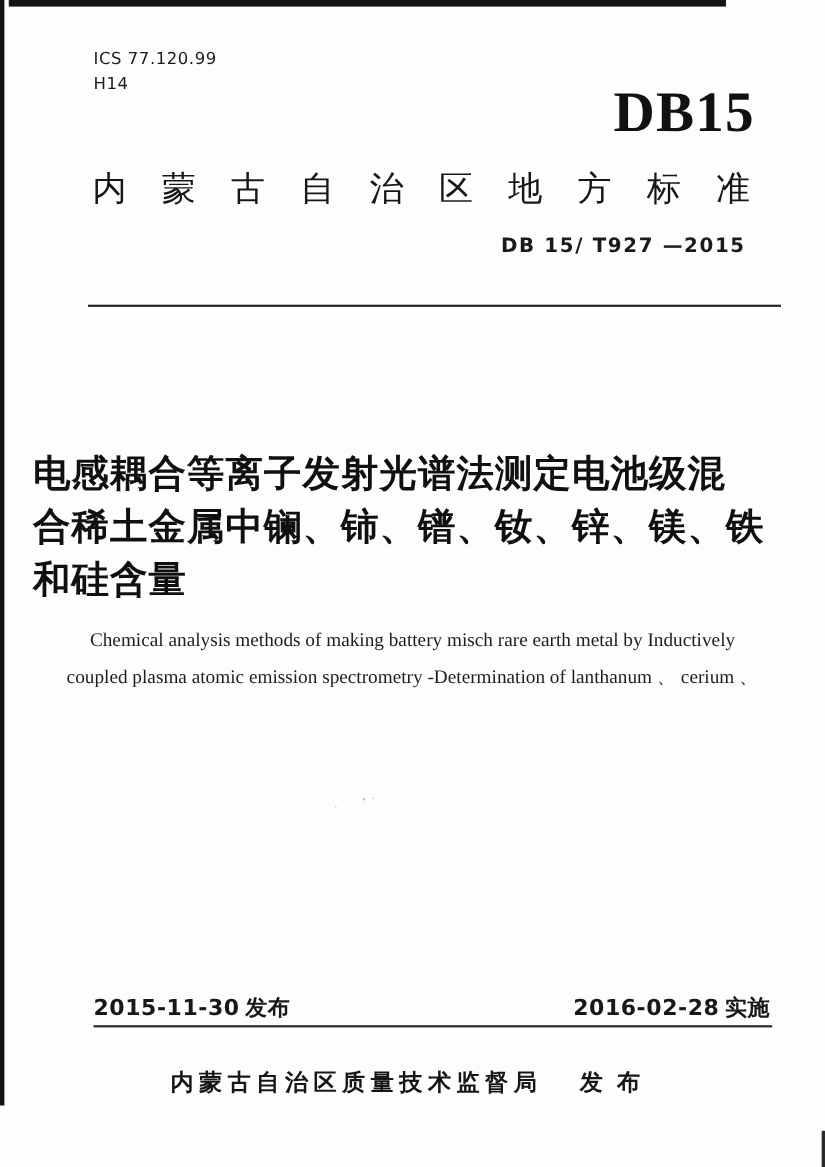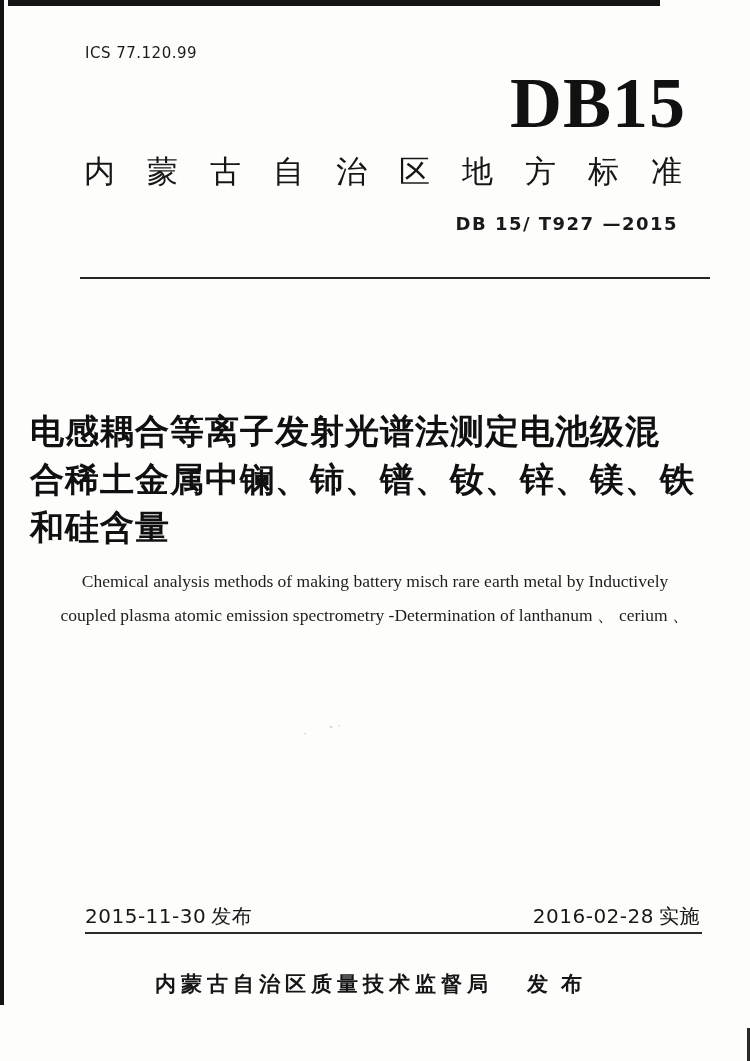--- a/index.html
+++ b/index.html
@@ -23,21 +23,21 @@
   }
 
   
   .ics-block {
     position:absolute; left:85px; top:42px;
     font-size:15px; line-height:23px; letter-spacing:.5px;
   }
   .logo {
     position:absolute; right:64px; top:66px;
     font-family:"Liberation Serif","DejaVu Serif",serif;
-    font-weight:bold; font-size:72px; line-height:74px; letter-spacing:1px;
+    font-weight:bold; font-size:52px; line-height:74px; letter-spacing:1px;
     color:#111;
   }
   .standard-name {
     position:absolute; left:84px; right:68px; top:151px;
     display:flex; justify-content:space-between;
     font-size:31px; font-weight:500; color:#161616;
   }
   .standard-no {
     position:absolute; right:72px; top:213px;
     font-size:18px; font-weight:700; letter-spacing:1.5px; color:#1a1a1a;
@@ -57,21 +57,21 @@
     position:absolute; left:34px; right:34px; top:564px;
     text-align:center;
     font-family:"Liberation Serif","DejaVu Serif",serif;
     font-size:17.5px; line-height:34px; color:#1d1d1d;
   }
 
   
   .dates-row {
     position:absolute; left:85px; right:50px; top:903px;
     display:flex; justify-content:space-between;
-    font-size:20px; font-weight:400; letter-spacing:.5px; color:#181818;
+    font-size:20px; font-weight:700; letter-spacing:.5px; color:#181818;
   }
   .dates-row .label { margin-left:5px; }
   .rule-dates {
     position:absolute; left:85px; top:932px; width:617px; height:2px;
     background:#2a2a2a;
   }
 
   
   .publisher-row {
     position:absolute; left:0; right:0; top:970px;
@@ -83,20 +83,21 @@
 </head>
 <body>
 
 <div class="scan-edge-top"></div>
 <div class="scan-edge-left"></div>
 <div class="scan-edge-right"></div>
 <div class="scan-smudge">﹅ ︑˙</div>
 
 <div class="ics-block">
   <div>ICS 77.120.99</div>
+  <div>H14</div>
 </div>
 
 <div class="logo">DB15</div>
 
 <div class="standard-name">
     <span>内</span>
     <span>蒙</span>
     <span>古</span>
     <span>自</span>
     <span>治</span>

